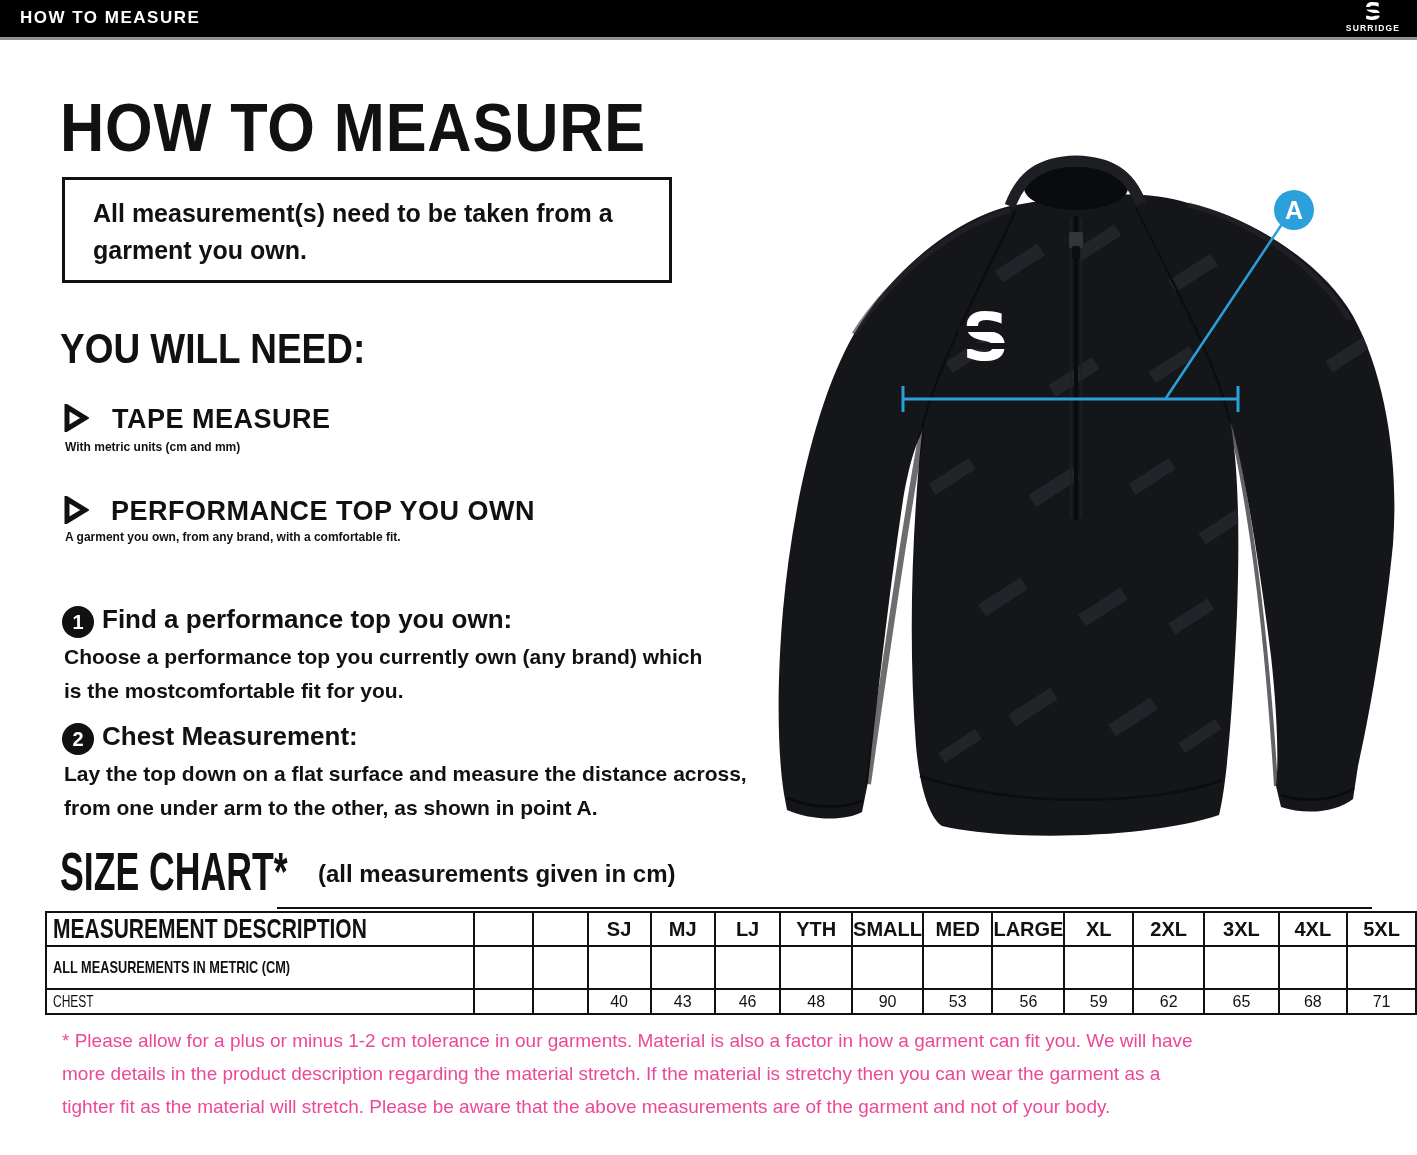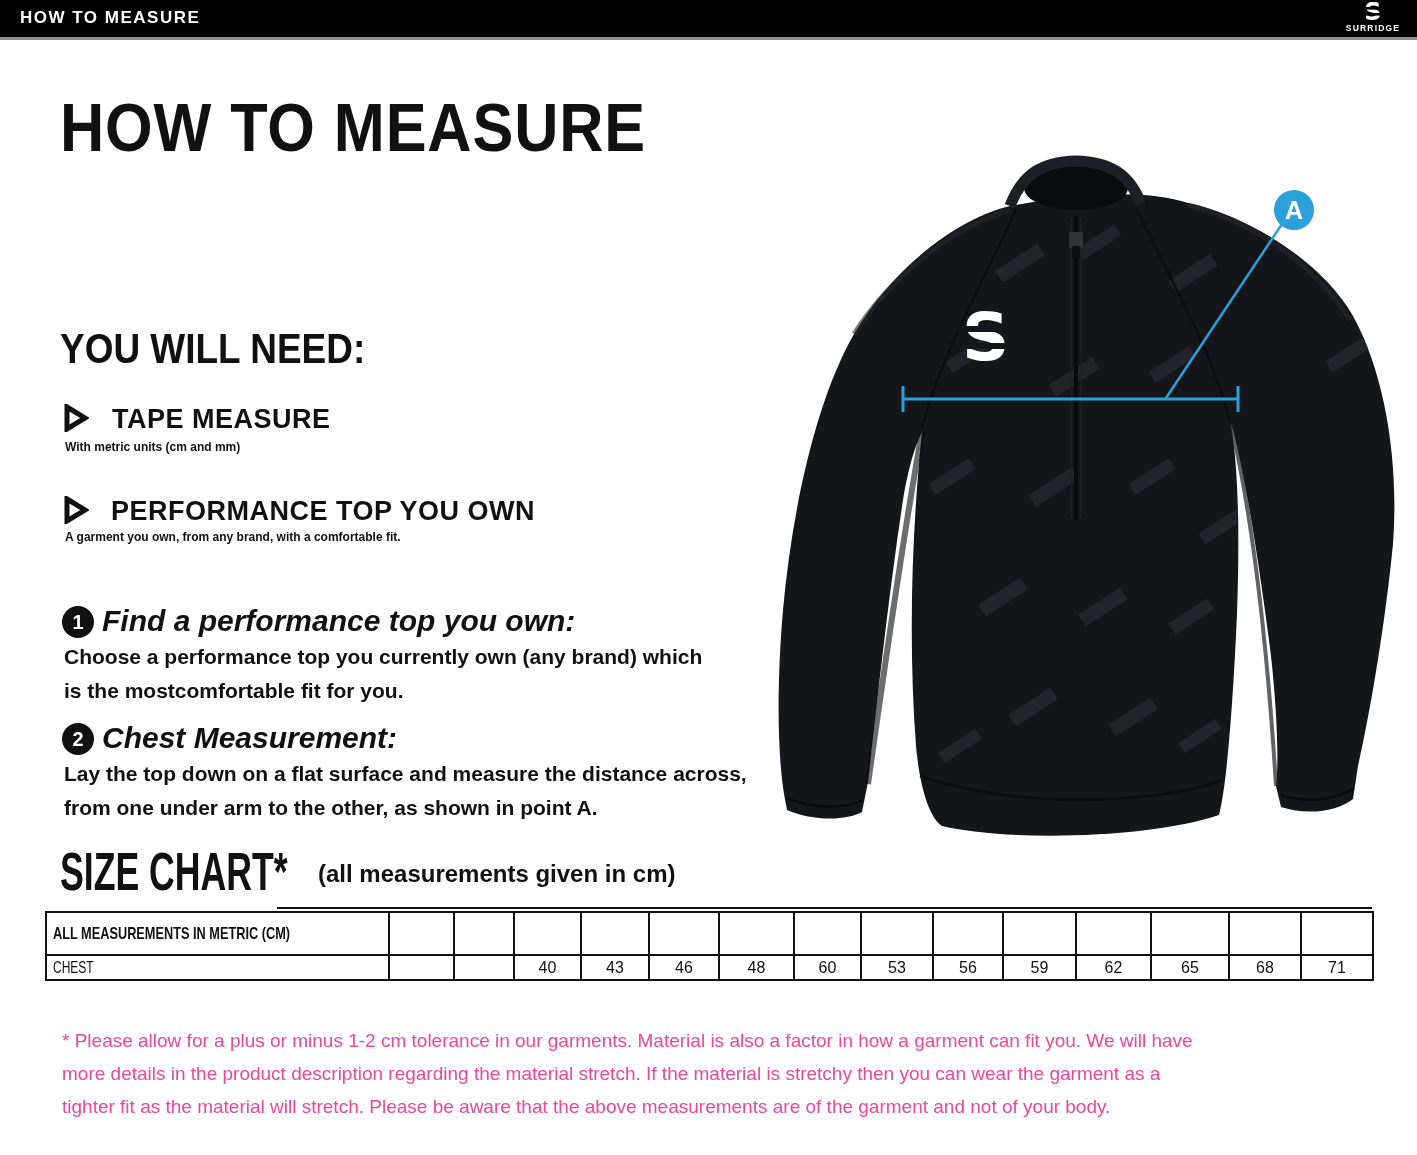--- a/index.html
+++ b/index.html
@@ -21,21 +21,21 @@
   #note-text{left:28px;top:15px;}
   #ywn-heading{left:60px;top:325px;font-size:42px;font-weight:bold;
                transform:scaleX(.88);transform-origin:left;white-space:nowrap;}
 
   .tri-icon{width:26px;height:28px;display:block;}
   .item-title{font-size:27px;font-weight:bold;letter-spacing:.5px;white-space:nowrap;}
   .item-desc{font-size:12px;font-weight:bold;white-space:nowrap;}
 
   .step-circle{width:32px;height:32px;border-radius:50%;background:#111;color:#fff;
                font-size:20px;font-weight:bold;text-align:center;line-height:32px;}
-  .step-title{font-size:30px;font-weight:bold;white-space:nowrap;font-style:italic;}
+  .step-title{font-size:26px;font-weight:bold;white-space:nowrap;}
   .step-line{font-size:21px;font-weight:bold;line-height:34px;white-space:nowrap;}
 
   #sc-heading{left:60px;top:840px;font-size:54px;font-weight:bold;
               transform:scaleX(.66);transform-origin:left;white-space:nowrap;}
   #sc-sub{left:318px;top:860px;font-size:24px;font-weight:bold;white-space:nowrap;}
 
   
   #size-table-wrap{left:45px;top:911px;}
   #pre-line{left:277px;top:907px;width:1095px;height:2px;background:#111;}
   table.size{border-collapse:collapse;table-layout:fixed;}
@@ -64,20 +64,26 @@
       <text x="36" y="18" text-anchor="middle" font-family="DejaVu Sans" font-weight="bold" font-size="24" fill="#fff">S</text>
       <rect x="25" y="5" width="22" height="2.6" fill="#000"></rect>
       <rect x="25" y="11" width="22" height="2.6" fill="#000"></rect>
       <text x="36" y="29" text-anchor="middle" font-family="Liberation Sans" font-weight="bold" font-size="8.5" letter-spacing="1.2" fill="#fff">SURRIDGE</text>
     </svg>
   </div>
   <div id="topbar-divider" class="abs"></div>
 
   <div id="page-title" class="abs">HOW TO MEASURE</div>
 
+  <div id="note-box" class="abs">
+    <div id="note-text" class="abs">
+      <div class="note-line">All measurement(s) need to be taken from a</div>
+      <div class="note-line">garment you own.</div>
+    </div>
+  </div>
 
   <div id="ywn-heading" class="abs">YOU WILL NEED:</div>
 
   <div class="abs" style="left:63px;top:404px;">
     <svg class="tri-icon" viewBox="0 0 26 28">
         <path d="M4 3 L22 14 L4 25 Z" fill="none" stroke="#111" stroke-width="5" stroke-linejoin="miter"></path>
       </svg>
   </div>
   <div class="abs item-title" style="left:112px;top:404px;">TAPE MEASURE</div>
   <div class="abs item-desc" style="left:65px;top:440px;">With metric units (cm and mm)</div>
@@ -121,20 +127,37 @@
         <col style="width:67px">
           <col style="width:72px">
           <col style="width:70px">
           <col style="width:73px">
         <col style="width:75px">
           <col style="width:78px">
           <col style="width:72px">
           <col style="width:72px">
       </colgroup>
       <tbody>
+          <tr class="r-hdr">
+        <td class="hdr-desc"><span class="inner">MEASUREMENT DESCRIPTION</span></td>
+        <td class="hdr-size"></td>
+        <td class="hdr-size"></td>
+        <td class="hdr-size">SJ</td>
+        <td class="hdr-size">MJ</td>
+        <td class="hdr-size">LJ</td>
+        <td class="hdr-size">YTH</td>
+        <td class="hdr-size">SMALL</td>
+        <td class="hdr-size">MED</td>
+        <td class="hdr-size">LARGE</td>
+        <td class="hdr-size">XL</td>
+        <td class="hdr-size">2XL</td>
+        <td class="hdr-size">3XL</td>
+        <td class="hdr-size">4XL</td>
+        <td class="hdr-size">5XL</td>
+      </tr>
       <tr class="r-sub">
         <td class="lbl"><span class="inner">ALL MEASUREMENTS IN METRIC (CM)</span></td>
         <td></td>
             <td></td>
         <td></td>
             <td></td>
         <td></td>
             <td></td>
         <td></td>
             <td></td>
@@ -146,21 +169,21 @@
             <td></td>
       </tr>
       <tr class="r-val">
         <td class="lbl"><span class="inner">CHEST</span></td>
         <td></td>
             <td></td>
         <td class="val">40</td>
         <td class="val">43</td>
         <td class="val">46</td>
         <td class="val">48</td>
-        <td class="val">60</td>
+        <td class="val">90</td>
         <td class="val">53</td>
         <td class="val">56</td>
         <td class="val">59</td>
         <td class="val">62</td>
         <td class="val">65</td>
         <td class="val">68</td>
         <td class="val">71</td>
       </tr>
     </tbody>
       </table>

